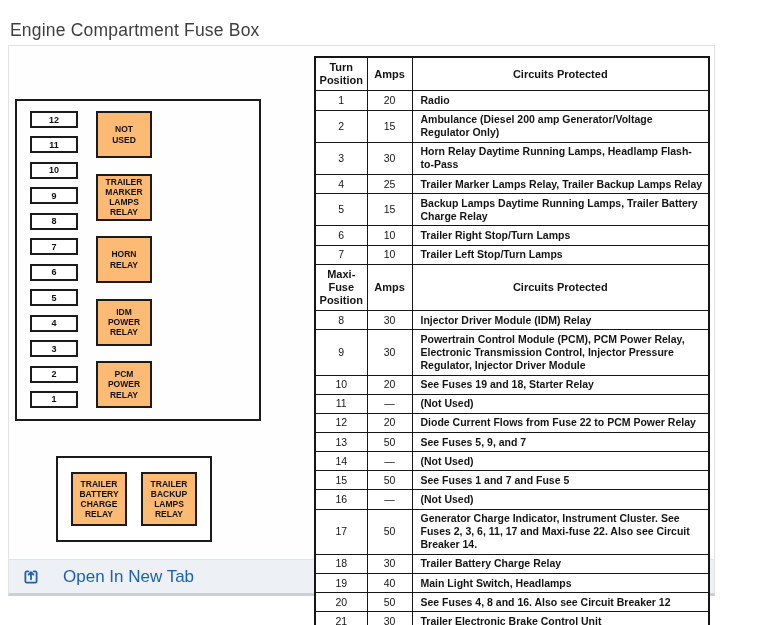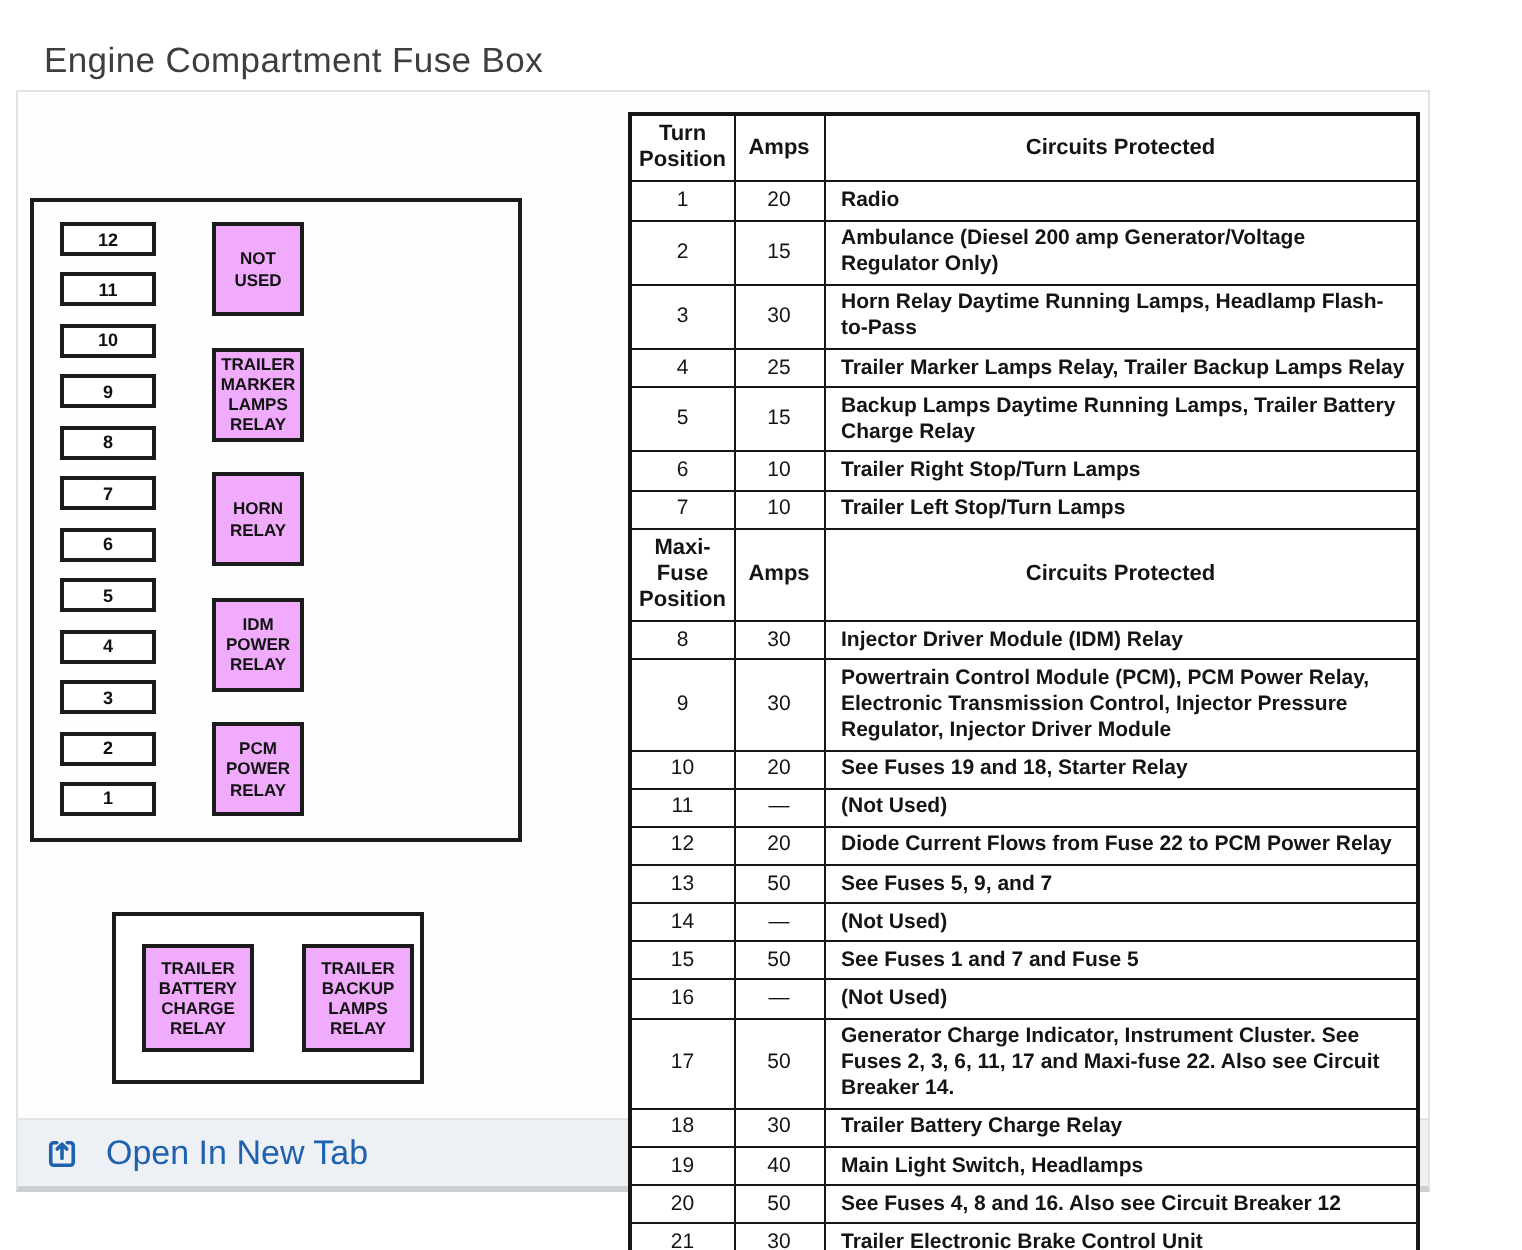--- a/index.html
+++ b/index.html
@@ -1,42 +1,42 @@
 <!DOCTYPE html>
 <html><head>
 <meta charset="utf-8">
 <style>
   * { box-sizing: border-box; margin: 0; padding: 0; }
   html,body { width: 761px; height: 625px; background: #ffffff;
     font-family: "Liberation Sans", sans-serif; position: relative; overflow: hidden; }
 
   .page-title { position: absolute; left: 10px; top: 20px; font-size: 17.5px;
-    color: #3e3e3e; letter-spacing: .2px; margin-left: 12px; }
+    color: #3e3e3e; letter-spacing: .2px; }
 
   .panel { position: absolute; left: 8px; top: 45px; width: 707px;
     border: 1px solid #e2e2e2; border-bottom: 3px solid #ccd0d4; background: #fff; }
 
   .scan { position: relative; width: 705px; height: 513px; background: #fefefe; }
 
   
   .fusebox { position: absolute; left: 6px; top: 53px; width: 246px; height: 322px;
     border: 2px solid #1b1b1b; display: flex; align-items: flex-start;
     padding-top: 10px; }
   .fcol { display: flex; flex-direction: column; justify-content: space-between;
     height: 297px; }
   .fcol.c1 { margin-left: 13px; width: 48px; }
   .fcol.c2 { margin-left: 21px; width: 48px; }
   .fcol.c3 { margin-left: 18px; width: 56px; }
   .fuse { height: 17px; border: 2px solid #1b1b1b; background: #fff;
     display: flex; align-items: center; justify-content: center;
     font-size: 9px; font-weight: bold; color: #111; }
-  .relay { border: 2px solid #1b1b1b; background: #f0abfc; display: flex;
+  .relay { border: 2px solid #1b1b1b; background: #fdba74; display: flex;
     align-items: center; justify-content: center; text-align: center;
     font-size: 8.5px; font-weight: bold; color: #111; line-height: 1.2;
-    white-space: pre-line; padding: 2px 1px; margin-left: 10px; } .relay.h46 { height: 47px; }
+    white-space: pre-line; padding: 2px 1px; } .relay.h46 { height: 47px; }
 
   
   .trailerbox { position: absolute; left: 47px; top: 410px; width: 156px; height: 86px;
     border: 2px solid #1b1b1b; display: flex; align-items: center;
     justify-content: center; gap: 14px; background: #fff; }
   .trailerbox .relay { width: 56px; height: 54px; }
 
   
   table.fusetable { position: absolute; left: 305px; top: 10px; width: 396px;
     border-collapse: collapse; border: 2px solid #161616; background: #fff; }
@@ -47,21 +47,21 @@
   .fusetable td { font-size: 10.5px; padding: 2.5px 4px; line-height: 1.25; }
   .c-pos { width: 52px; text-align: center; }
   .c-amp { width: 45px; text-align: center; }
   .c-cir { text-align: left; padding-left: 8px !important; font-weight: bold; }
   .hdr-circ { font-size: 11.5px; }
 
   
   .footer { height: 34px; background: #edf0f4; border-top: 1px solid #e0e3e7;
     display: flex; align-items: center; justify-content: space-between;
     padding: 0 13px; }
-  .footlink { display: flex; align-items: center; gap: 13px; color: #1e62ad;
+  .footlink { display: flex; align-items: center; gap: 23px; color: #1e62ad;
     font-size: 17px; text-decoration: none; cursor: pointer; }
   .footlink svg { display: block; }
 </style>
 </head>
 <body>
 
 <div class="page-title">Engine Compartment Fuse Box</div>
 
 <div class="panel">
 

